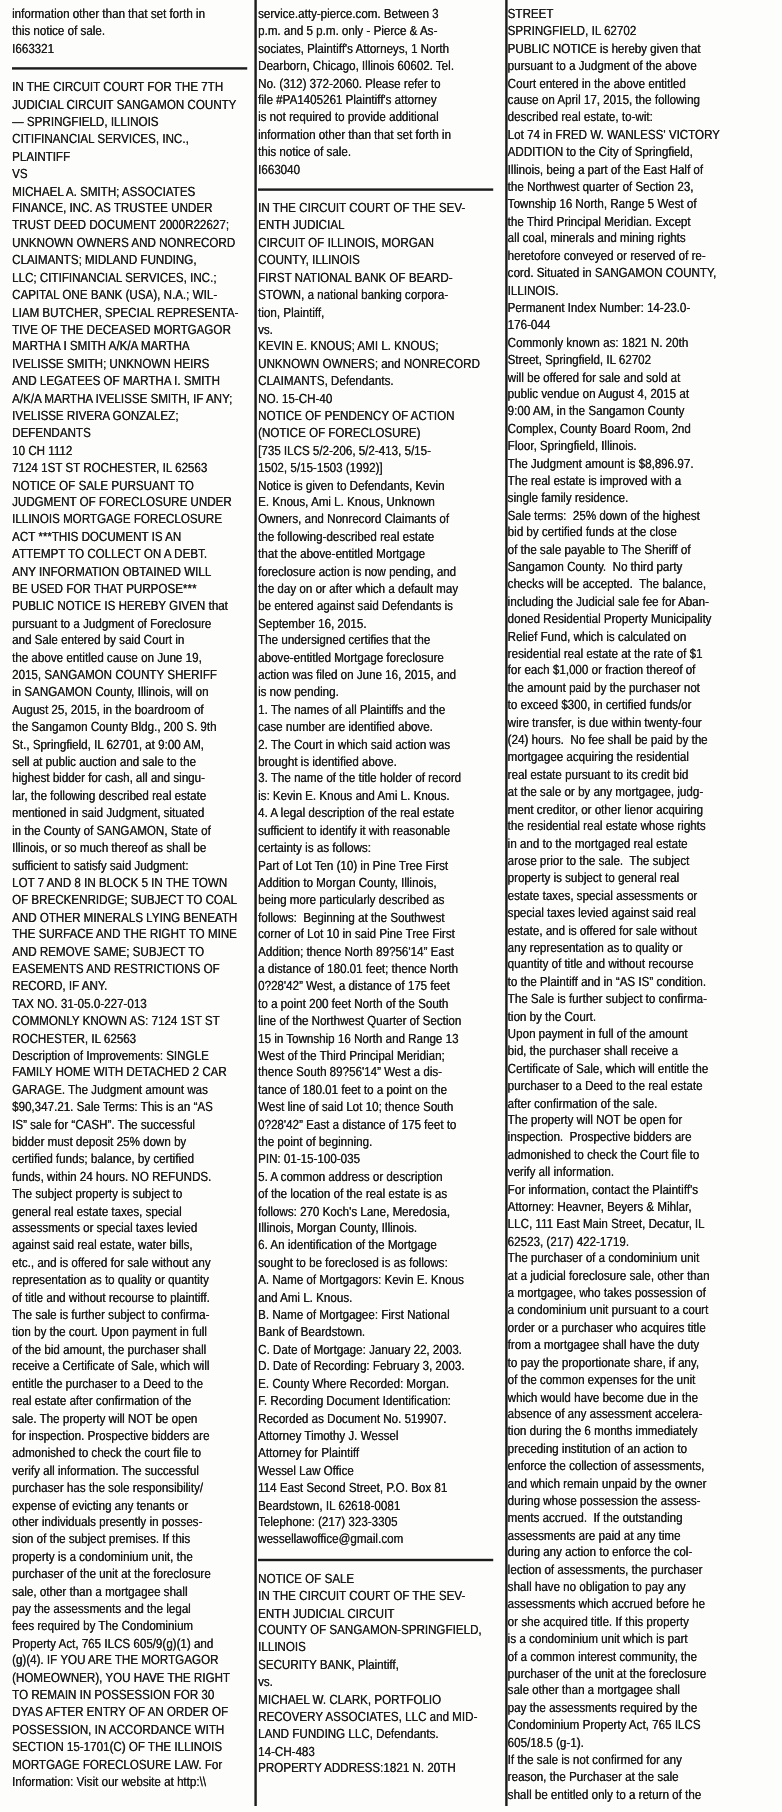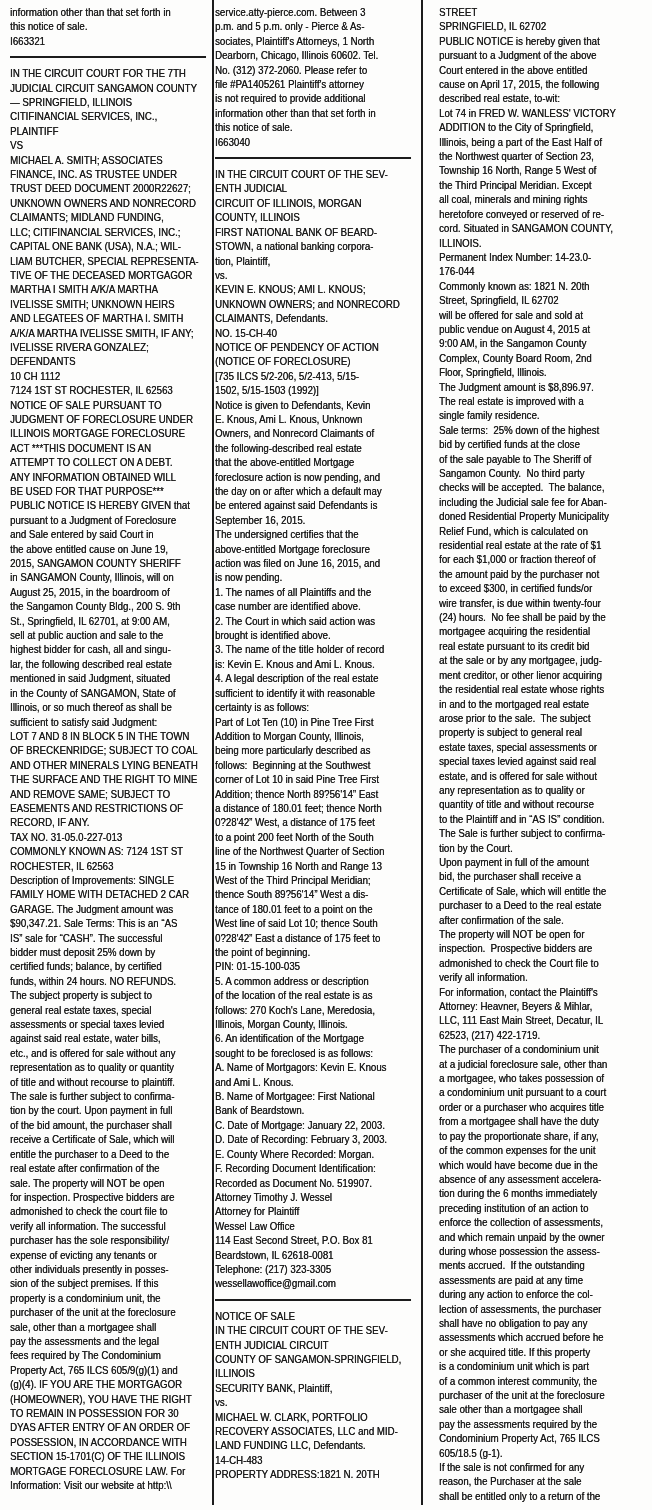--- a/index.html
+++ b/index.html
@@ -27,21 +27,21 @@
   .sep {
     width: 2px;
     flex: none;
     background: #1c1c1c;
     height: 1505px;
     margin-top: -5px;
   }
   .sep1 { margin-left: 6px; }
   .col2 { margin-left: 1px; }
   .sep2 { margin-left: 10px; }
-  .col3 { margin-left: 16px; }
+  .col3 { margin-left: 0; }
   .block {
     font-size: 11px;
     line-height: 14.4px;
     color: #1d1d1d;
     white-space: pre-wrap;
     text-shadow: 0.25px 0 0 currentColor;
   }
   .rule {
     border-top: 2px solid #1c1c1c;
     width: 100%;

